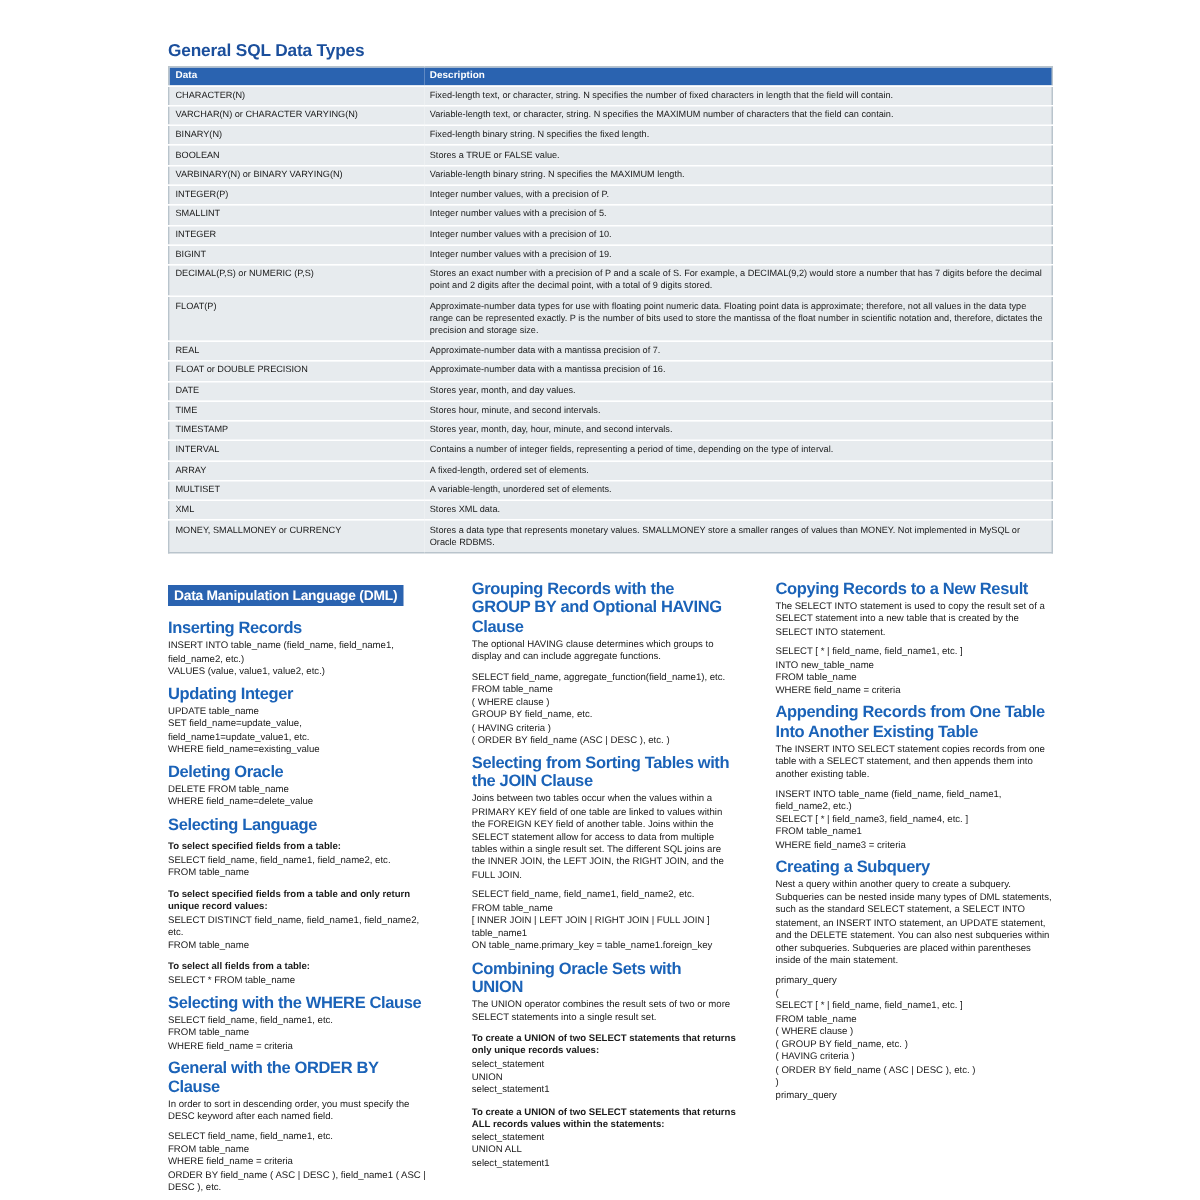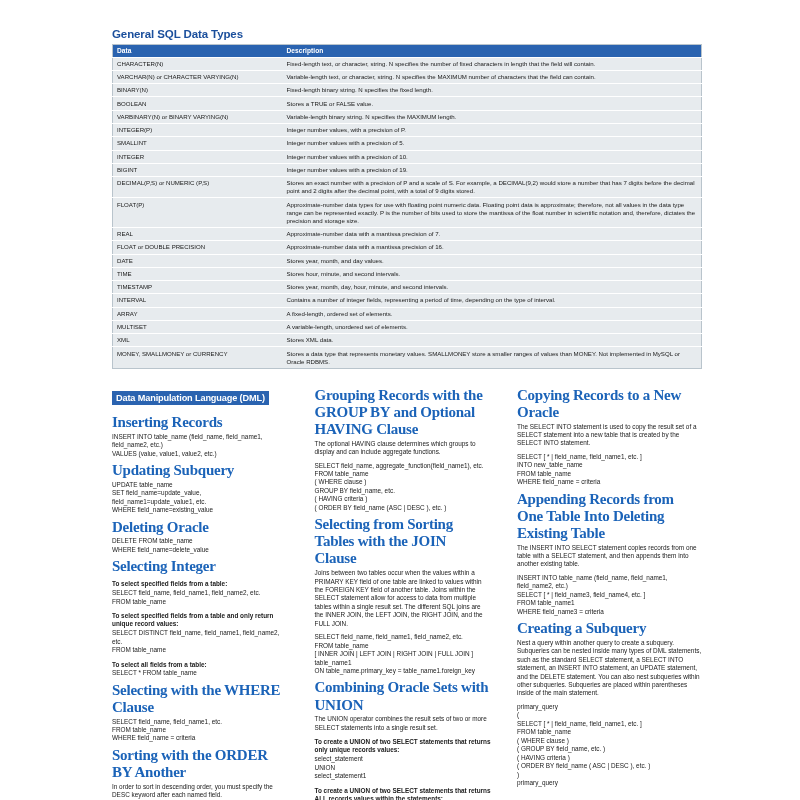--- a/index.html
+++ b/index.html
@@ -68,27 +68,26 @@
     color: #ffffff;
     font-size: 9.2px;
     font-weight: bold;
     padding: 1.5px 4px 2.5px 4px;
     letter-spacing: -0.15px;
     margin-bottom: 5px;
     white-space: nowrap;
   }
   .h2 {
     color: #1b63b8;
-    font-size: 15px;
+    font-size: 11px;
     font-weight: bold;
     line-height: 1.14;
     letter-spacing: -0.25px;
     margin-top: 4px;
     margin-bottom: 1.5px;
-    font-family: Liberation Serif, serif;
   }
   .h2.first { margin-top: 0; }
   .h3 {
     color: #1a1a1a;
     font-size: 6.4px;
     font-weight: bold;
     line-height: 1.3;
     margin-top: 6px;
     margin-bottom: 0.5px;
   }
@@ -213,35 +212,35 @@
 
     <div class="col">
       <div class="banner">Data Manipulation Language (DML)</div>
 
       <div class="h2">Inserting Records</div>
       <div class="code nogap">
         <span>INSERT INTO table_name (field_name, field_name1, field_name2, etc.)</span><br>
         <span>VALUES (value, value1, value2, etc.)</span>
       </div>
 
-      <div class="h2">Updating Subquery</div>
+      <div class="h2">Updating Integer</div>
       <div class="code nogap">
         <span>UPDATE table_name</span><br>
         <span>SET field_name=update_value,</span><br>
         <span>field_name1=update_value1, etc.</span><br>
         <span>WHERE field_name=existing_value</span>
       </div>
 
       <div class="h2">Deleting Oracle</div>
       <div class="code nogap">
         <span>DELETE FROM table_name</span><br>
         <span>WHERE field_name=delete_value</span>
       </div>
 
-      <div class="h2">Selecting Integer</div>
+      <div class="h2">Selecting Language</div>
       <div class="h3 tight">To select specified fields from a table:</div>
       <div class="code nogap">
         <span>SELECT field_name, field_name1, field_name2, etc.</span><br>
         <span>FROM table_name</span>
       </div>
       <div class="h3">To select specified fields from a table and only return unique record values:</div>
       <div class="code nogap">
         <span>SELECT DISTINCT field_name, field_name1, field_name2, etc.</span><br>
         <span>FROM table_name</span>
       </div>
@@ -250,21 +249,21 @@
         <span>SELECT * FROM table_name</span>
       </div>
 
       <div class="h2">Selecting with the WHERE Clause</div>
       <div class="code nogap">
         <span>SELECT field_name, field_name1, etc.</span><br>
         <span>FROM table_name</span><br>
         <span>WHERE field_name = criteria</span>
       </div>
 
-      <div class="h2">Sorting with the ORDER BY Another</div>
+      <div class="h2">General with the ORDER BY Clause</div>
       <div class="p">In order to sort in descending order, you must specify the DESC keyword after each named field.</div>
       <div class="code">
         <span>SELECT field_name, field_name1, etc.</span><br>
         <span>FROM table_name</span><br>
         <span>WHERE field_name = criteria</span><br>
         <span>ORDER BY field_name ( ASC | DESC ), field_name1 ( ASC | DESC ), etc.</span>
       </div>
     </div>
 
     <div class="col">
@@ -299,30 +298,30 @@
       </div>
       <div class="h3">To create a UNION of two SELECT statements that returns ALL records values within the statements:</div>
       <div class="code nogap">
         <span>select_statement</span><br>
         <span>UNION ALL</span><br>
         <span>select_statement1</span>
       </div>
     </div>
 
     <div class="col">
-      <div class="h2 first">Copying Records to a New Oracle</div>
+      <div class="h2 first">Copying Records to a New Result</div>
       <div class="p">The SELECT INTO statement is used to copy the result set of a SELECT statement into a new table that is created by the SELECT INTO statement.</div>
       <div class="code">
         <span>SELECT [ * | field_name, field_name1, etc. ]</span><br>
         <span>INTO new_table_name</span><br>
         <span>FROM table_name</span><br>
         <span>WHERE field_name = criteria</span>
       </div>
 
-      <div class="h2">Appending Records from One Table Into Deleting Existing Table</div>
+      <div class="h2">Appending Records from One Table Into Another Existing Table</div>
       <div class="p">The INSERT INTO SELECT statement copies records from one table with a SELECT statement, and then appends them into another existing table.</div>
       <div class="code">
         <span>INSERT INTO table_name (field_name, field_name1, field_name2, etc.)</span><br>
         <span>SELECT [ * | field_name3, field_name4, etc. ]</span><br>
         <span>FROM table_name1</span><br>
         <span>WHERE field_name3 = criteria</span>
       </div>
 
       <div class="h2">Creating a Subquery</div>
       <div class="p">Nest a query within another query to create a subquery. Subqueries can be nested inside many types of DML statements, such as the standard SELECT statement, a SELECT INTO statement, an INSERT INTO statement, an UPDATE statement, and the DELETE statement. You can also nest subqueries within other subqueries. Subqueries are placed within parentheses inside of the main statement.</div>

